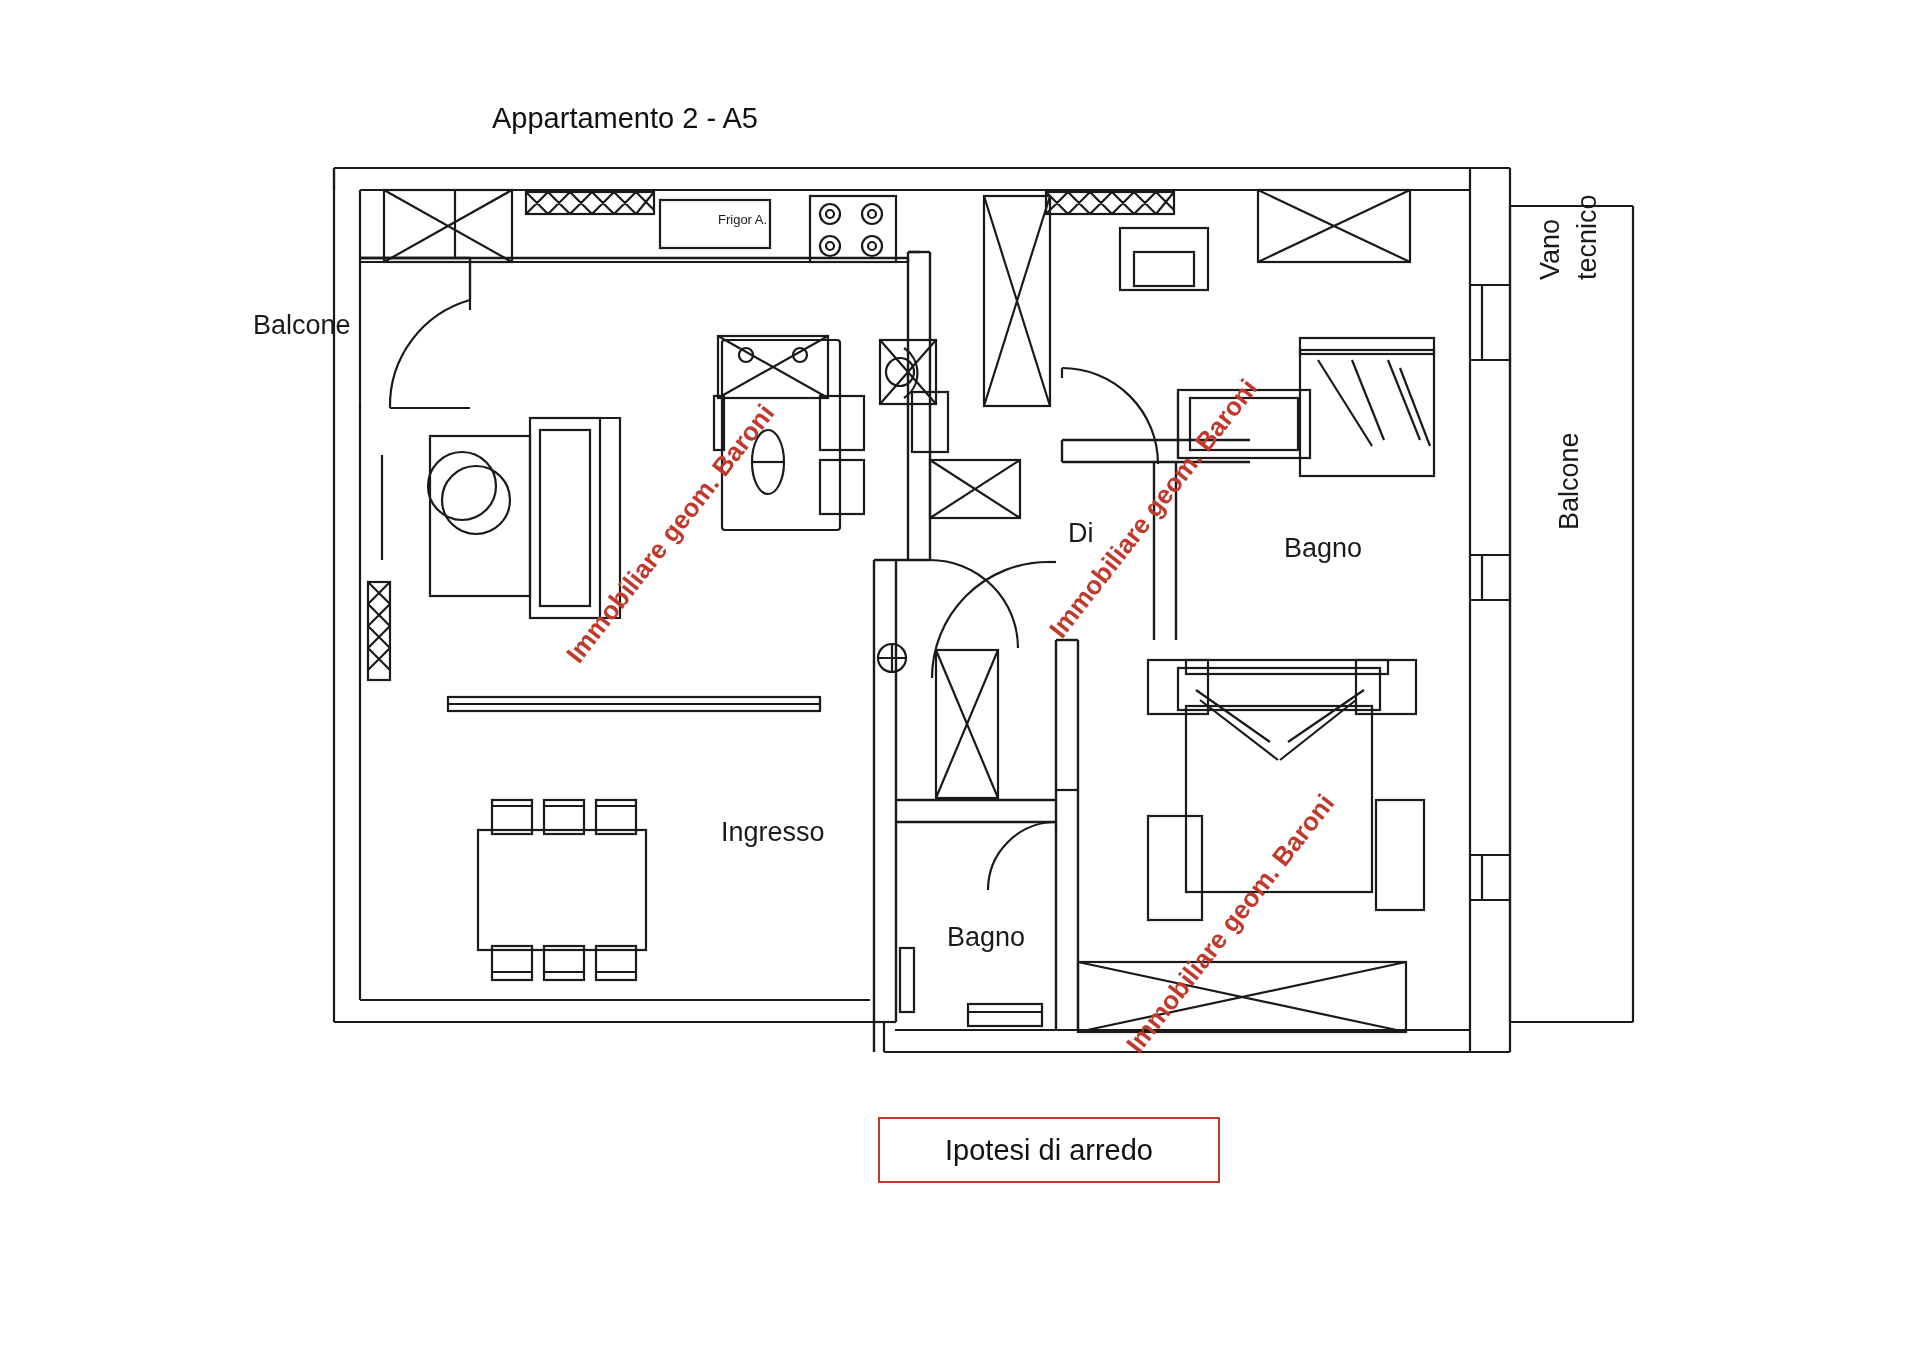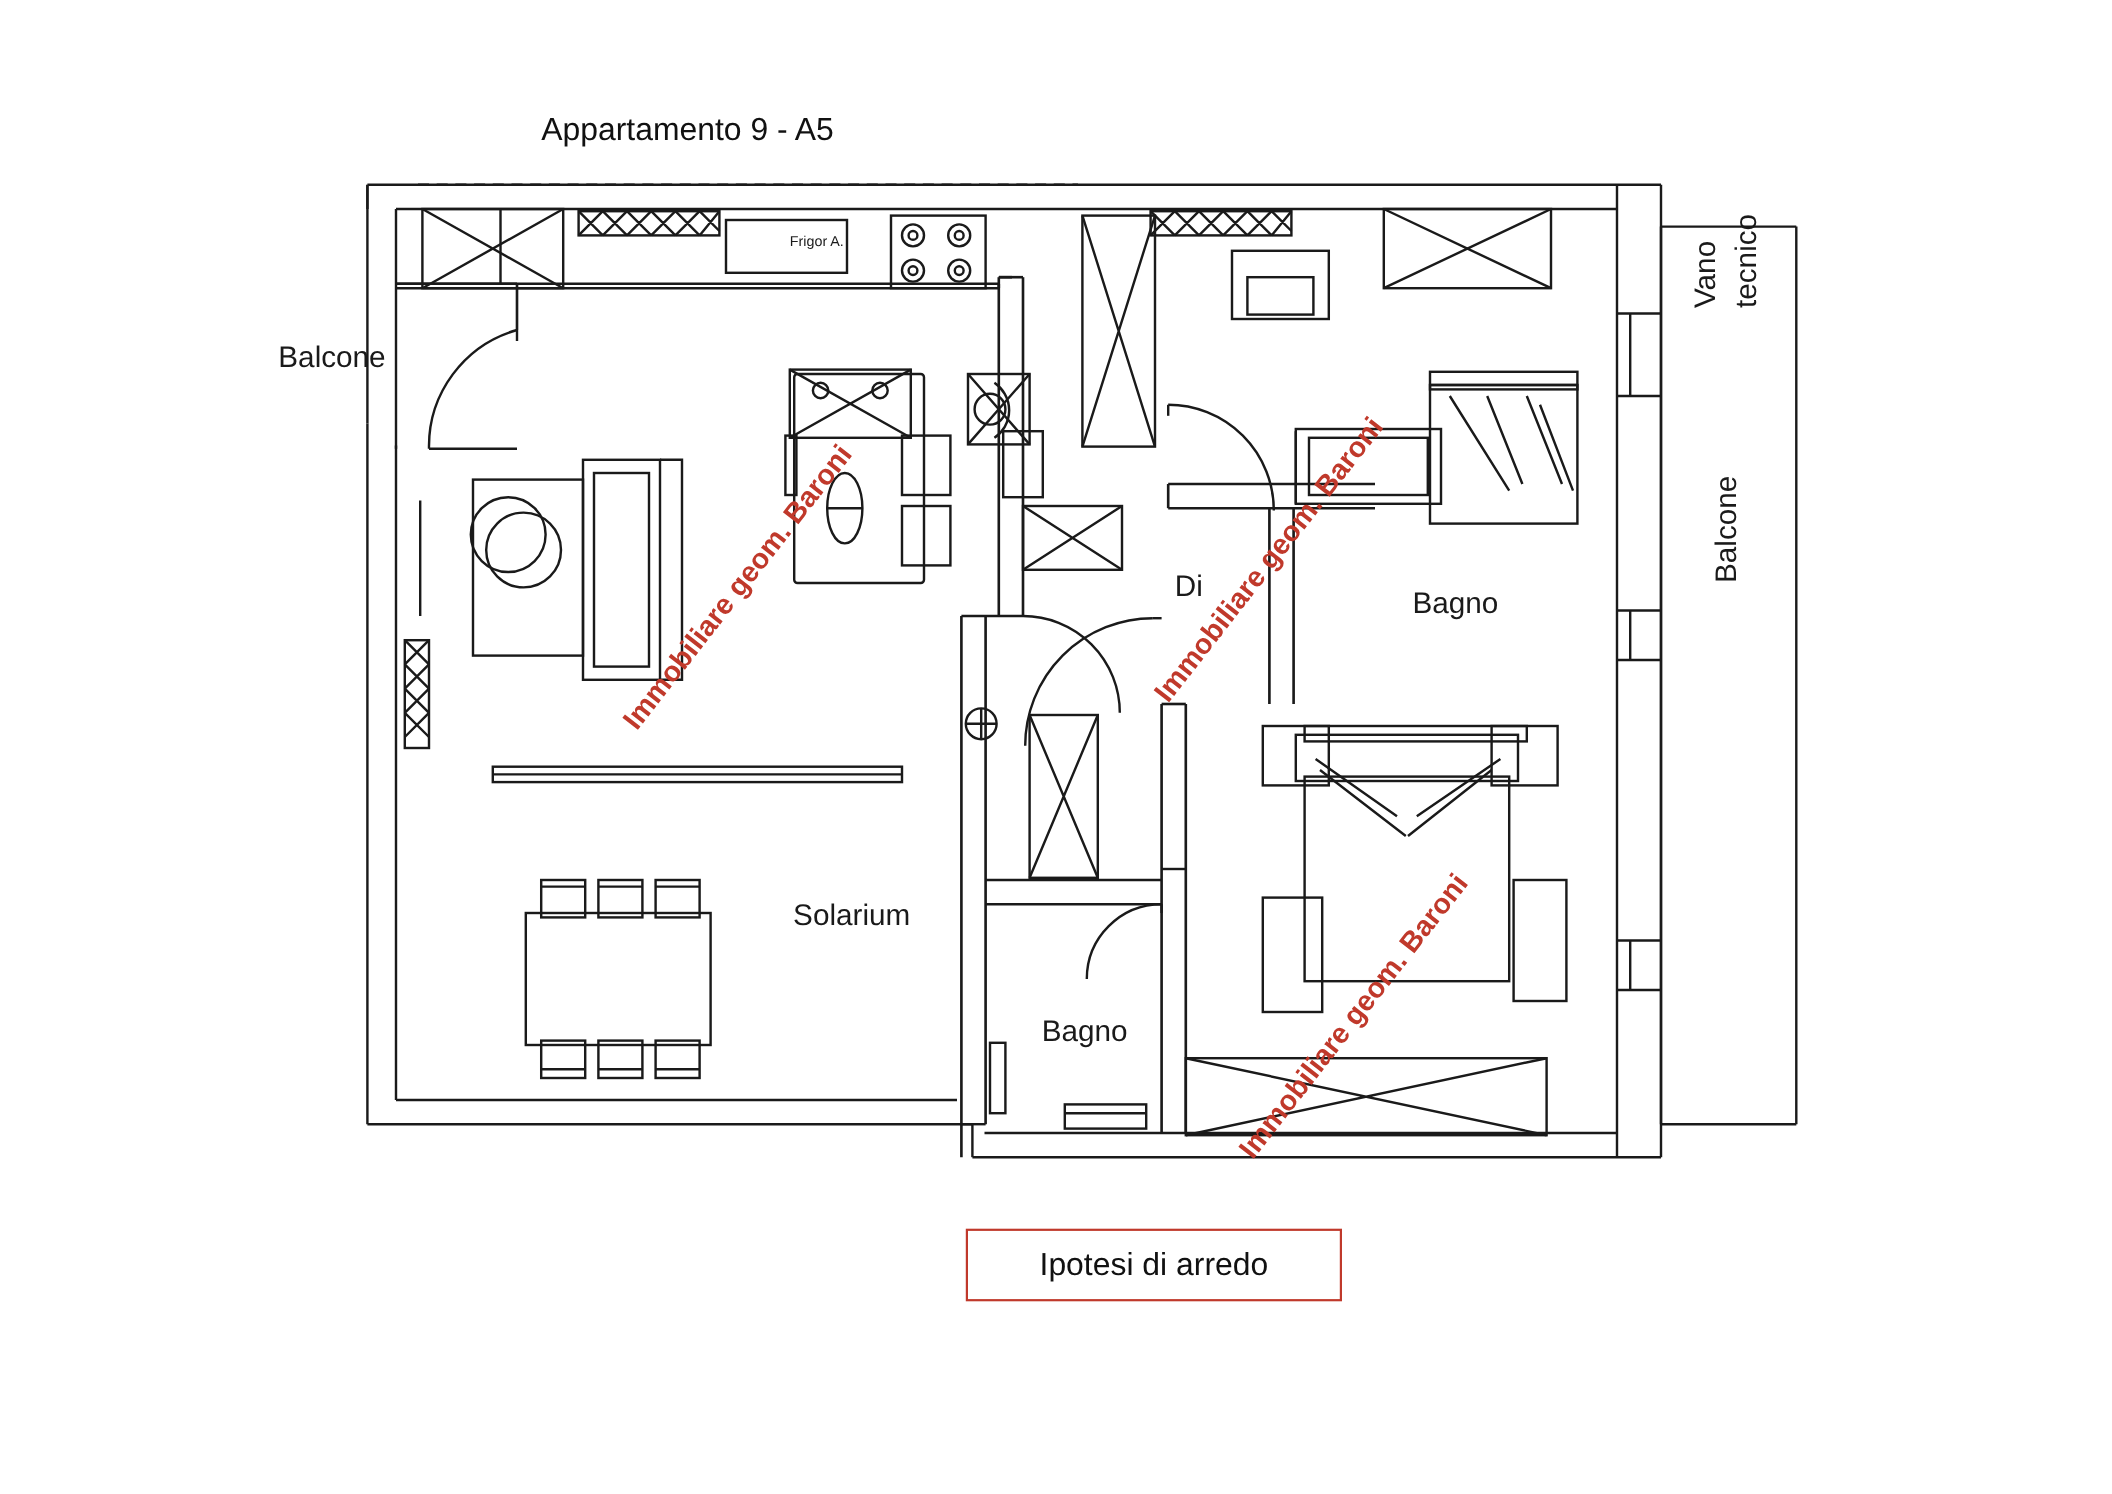--- a/index.html
+++ b/index.html
@@ -277,24 +277,24 @@
       <rect x="900" y="948" width="14" height="64"></rect>
     </g>
 
     <g>
       <path d="M1056 790 L1078 790"></path>
       <path d="M874 1022 L896 1022"></path>
     </g>
   </g>
 </svg>
 
-<div id="title">Appartamento 9 - A5</div>
+<div id="title">Appartamento 2 - A5</div>
 
 <div class="lbl" style="left:253px;top:310px;">Balcone</div>
-<div class="lbl" style="left:721px;top:817px;">Solarium</div>
+<div class="lbl" style="left:721px;top:817px;">Ingresso</div>
 <div class="lbl" style="left:947px;top:922px;">Bagno</div>
 <div class="lbl" style="left:1284px;top:533px;">Bagno</div>
 <div class="lbl" style="left:1068px;top:518px;">Di</div>
 
 <div class="lbl vert" style="left:1554px;top:530px;transform:rotate(-90deg);">Balcone</div>
 <div class="lbl vert" style="left:1535px;top:280px;transform:rotate(-90deg);">Vano</div>
 <div class="lbl vert" style="left:1572px;top:280px;transform:rotate(-90deg);">tecnico</div>
 
 <div class="lbl small" style="left:680px;top:212px;">Frigor A.</div>
 

